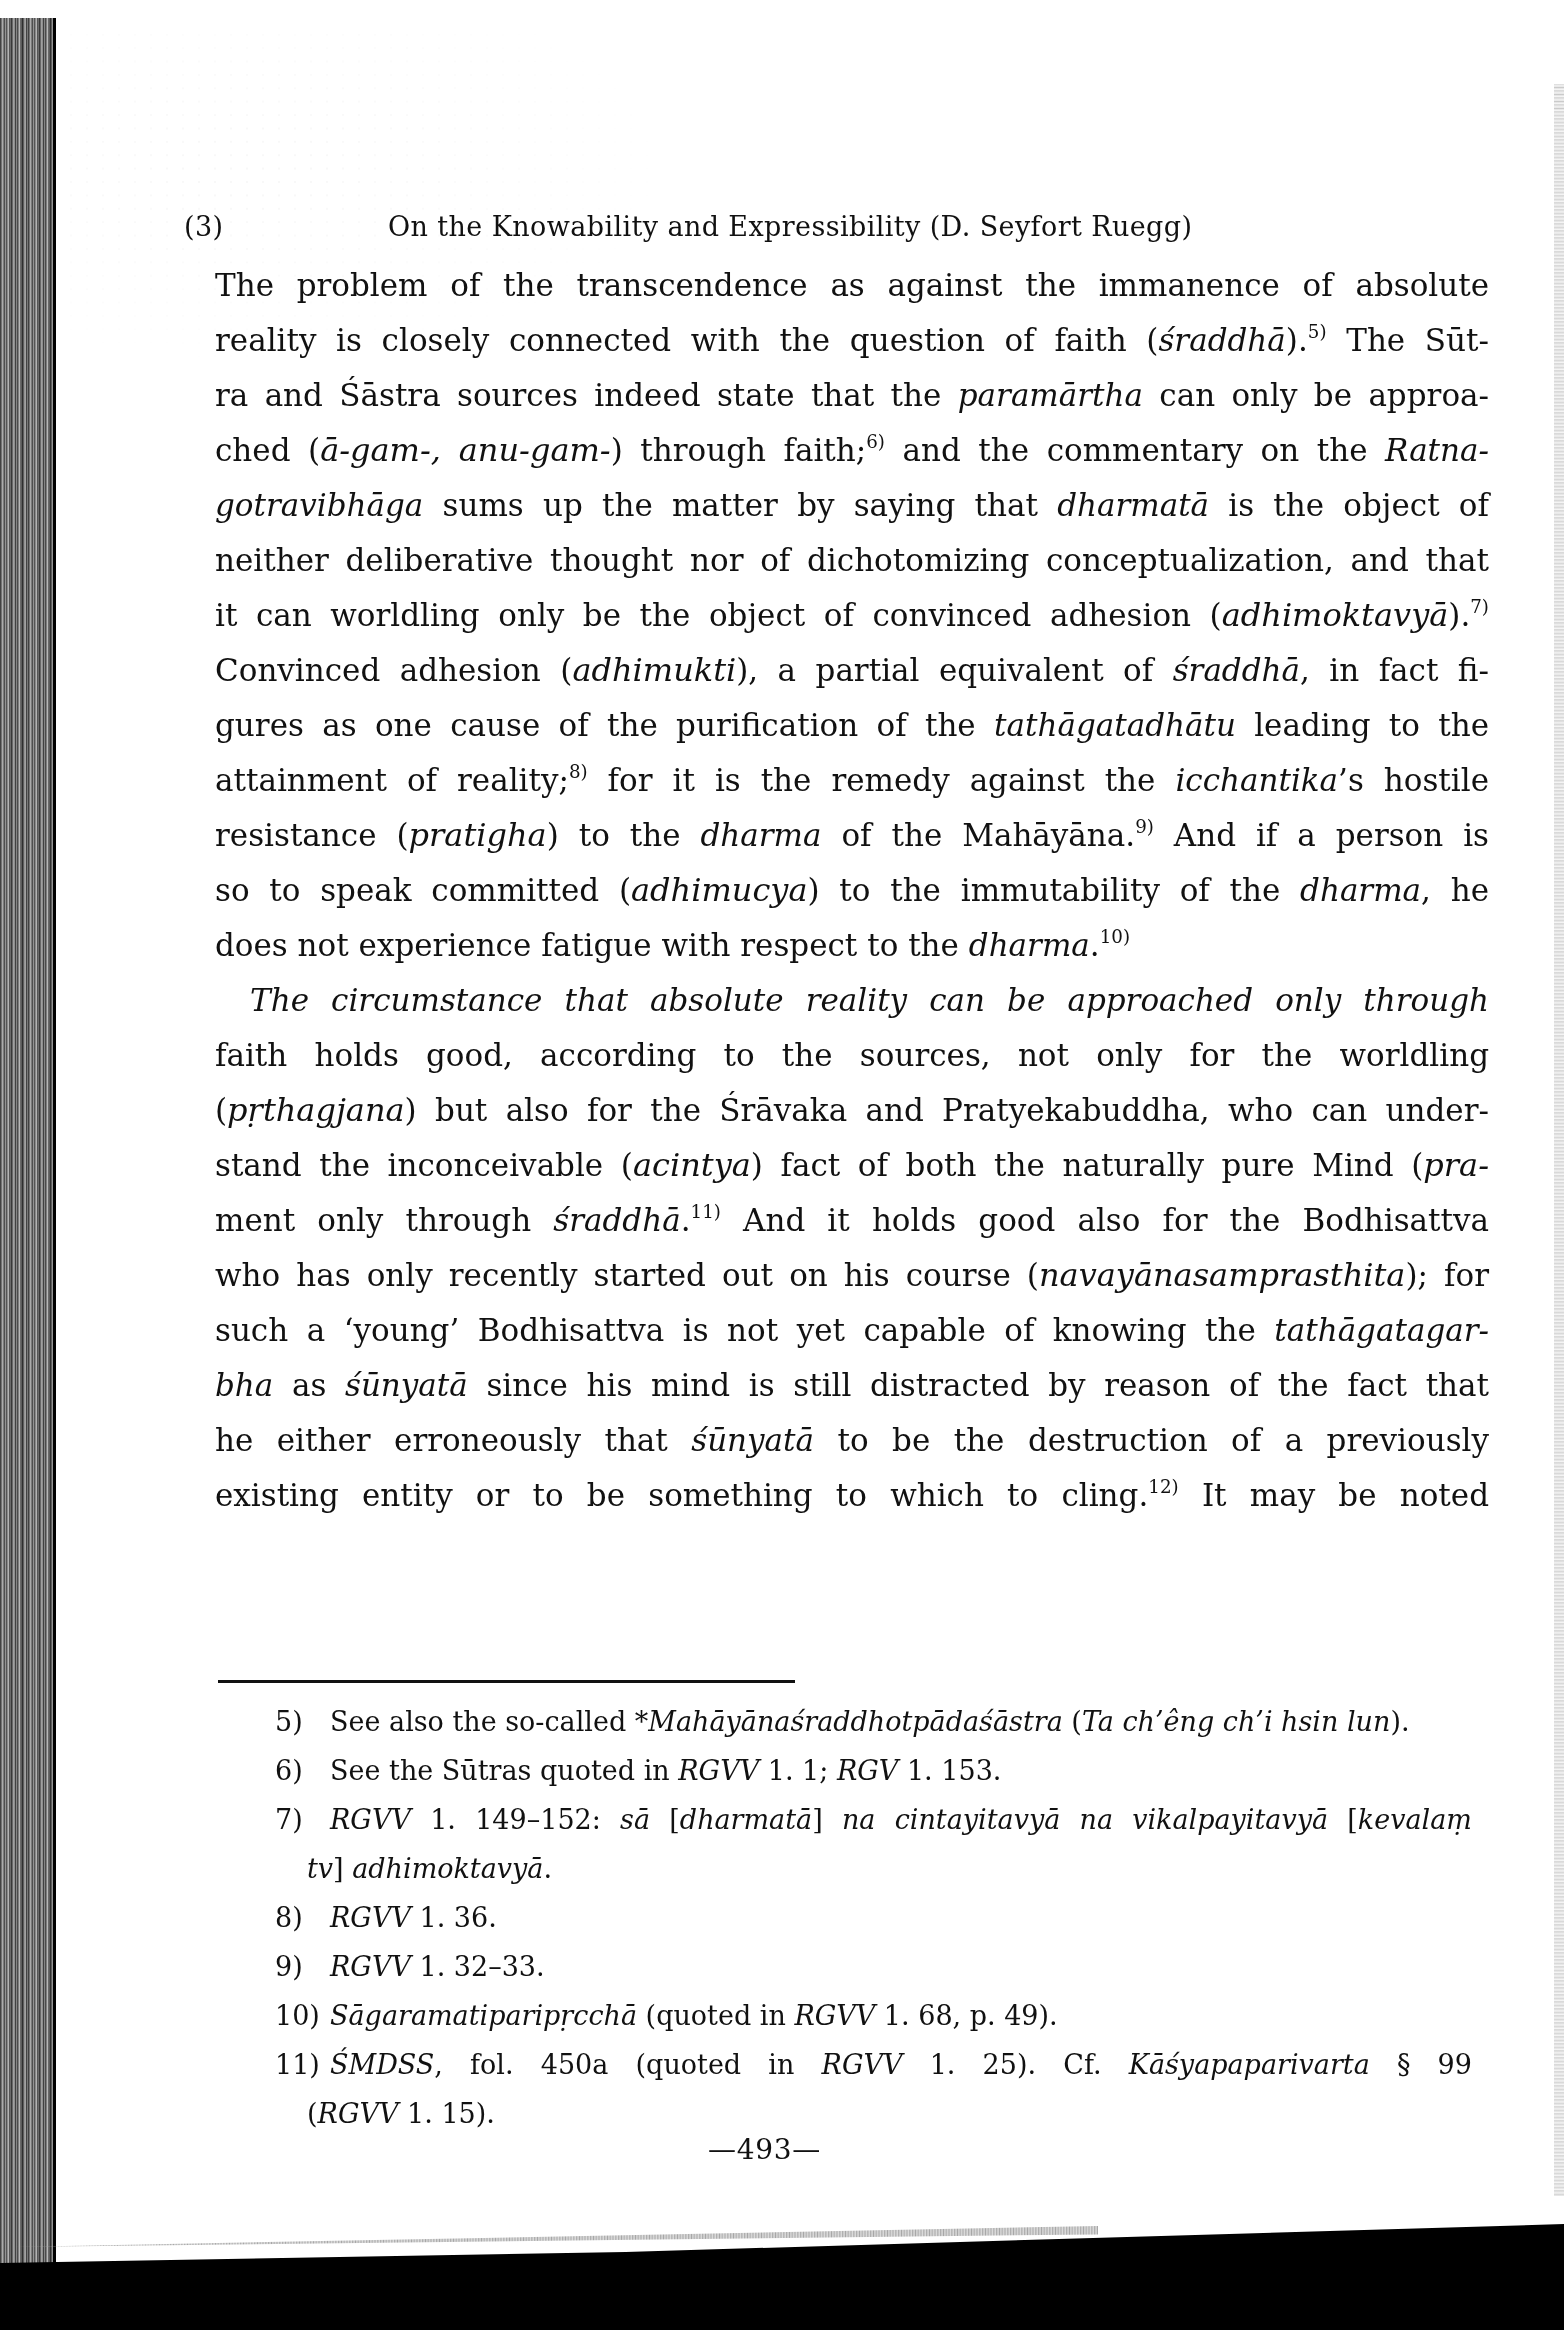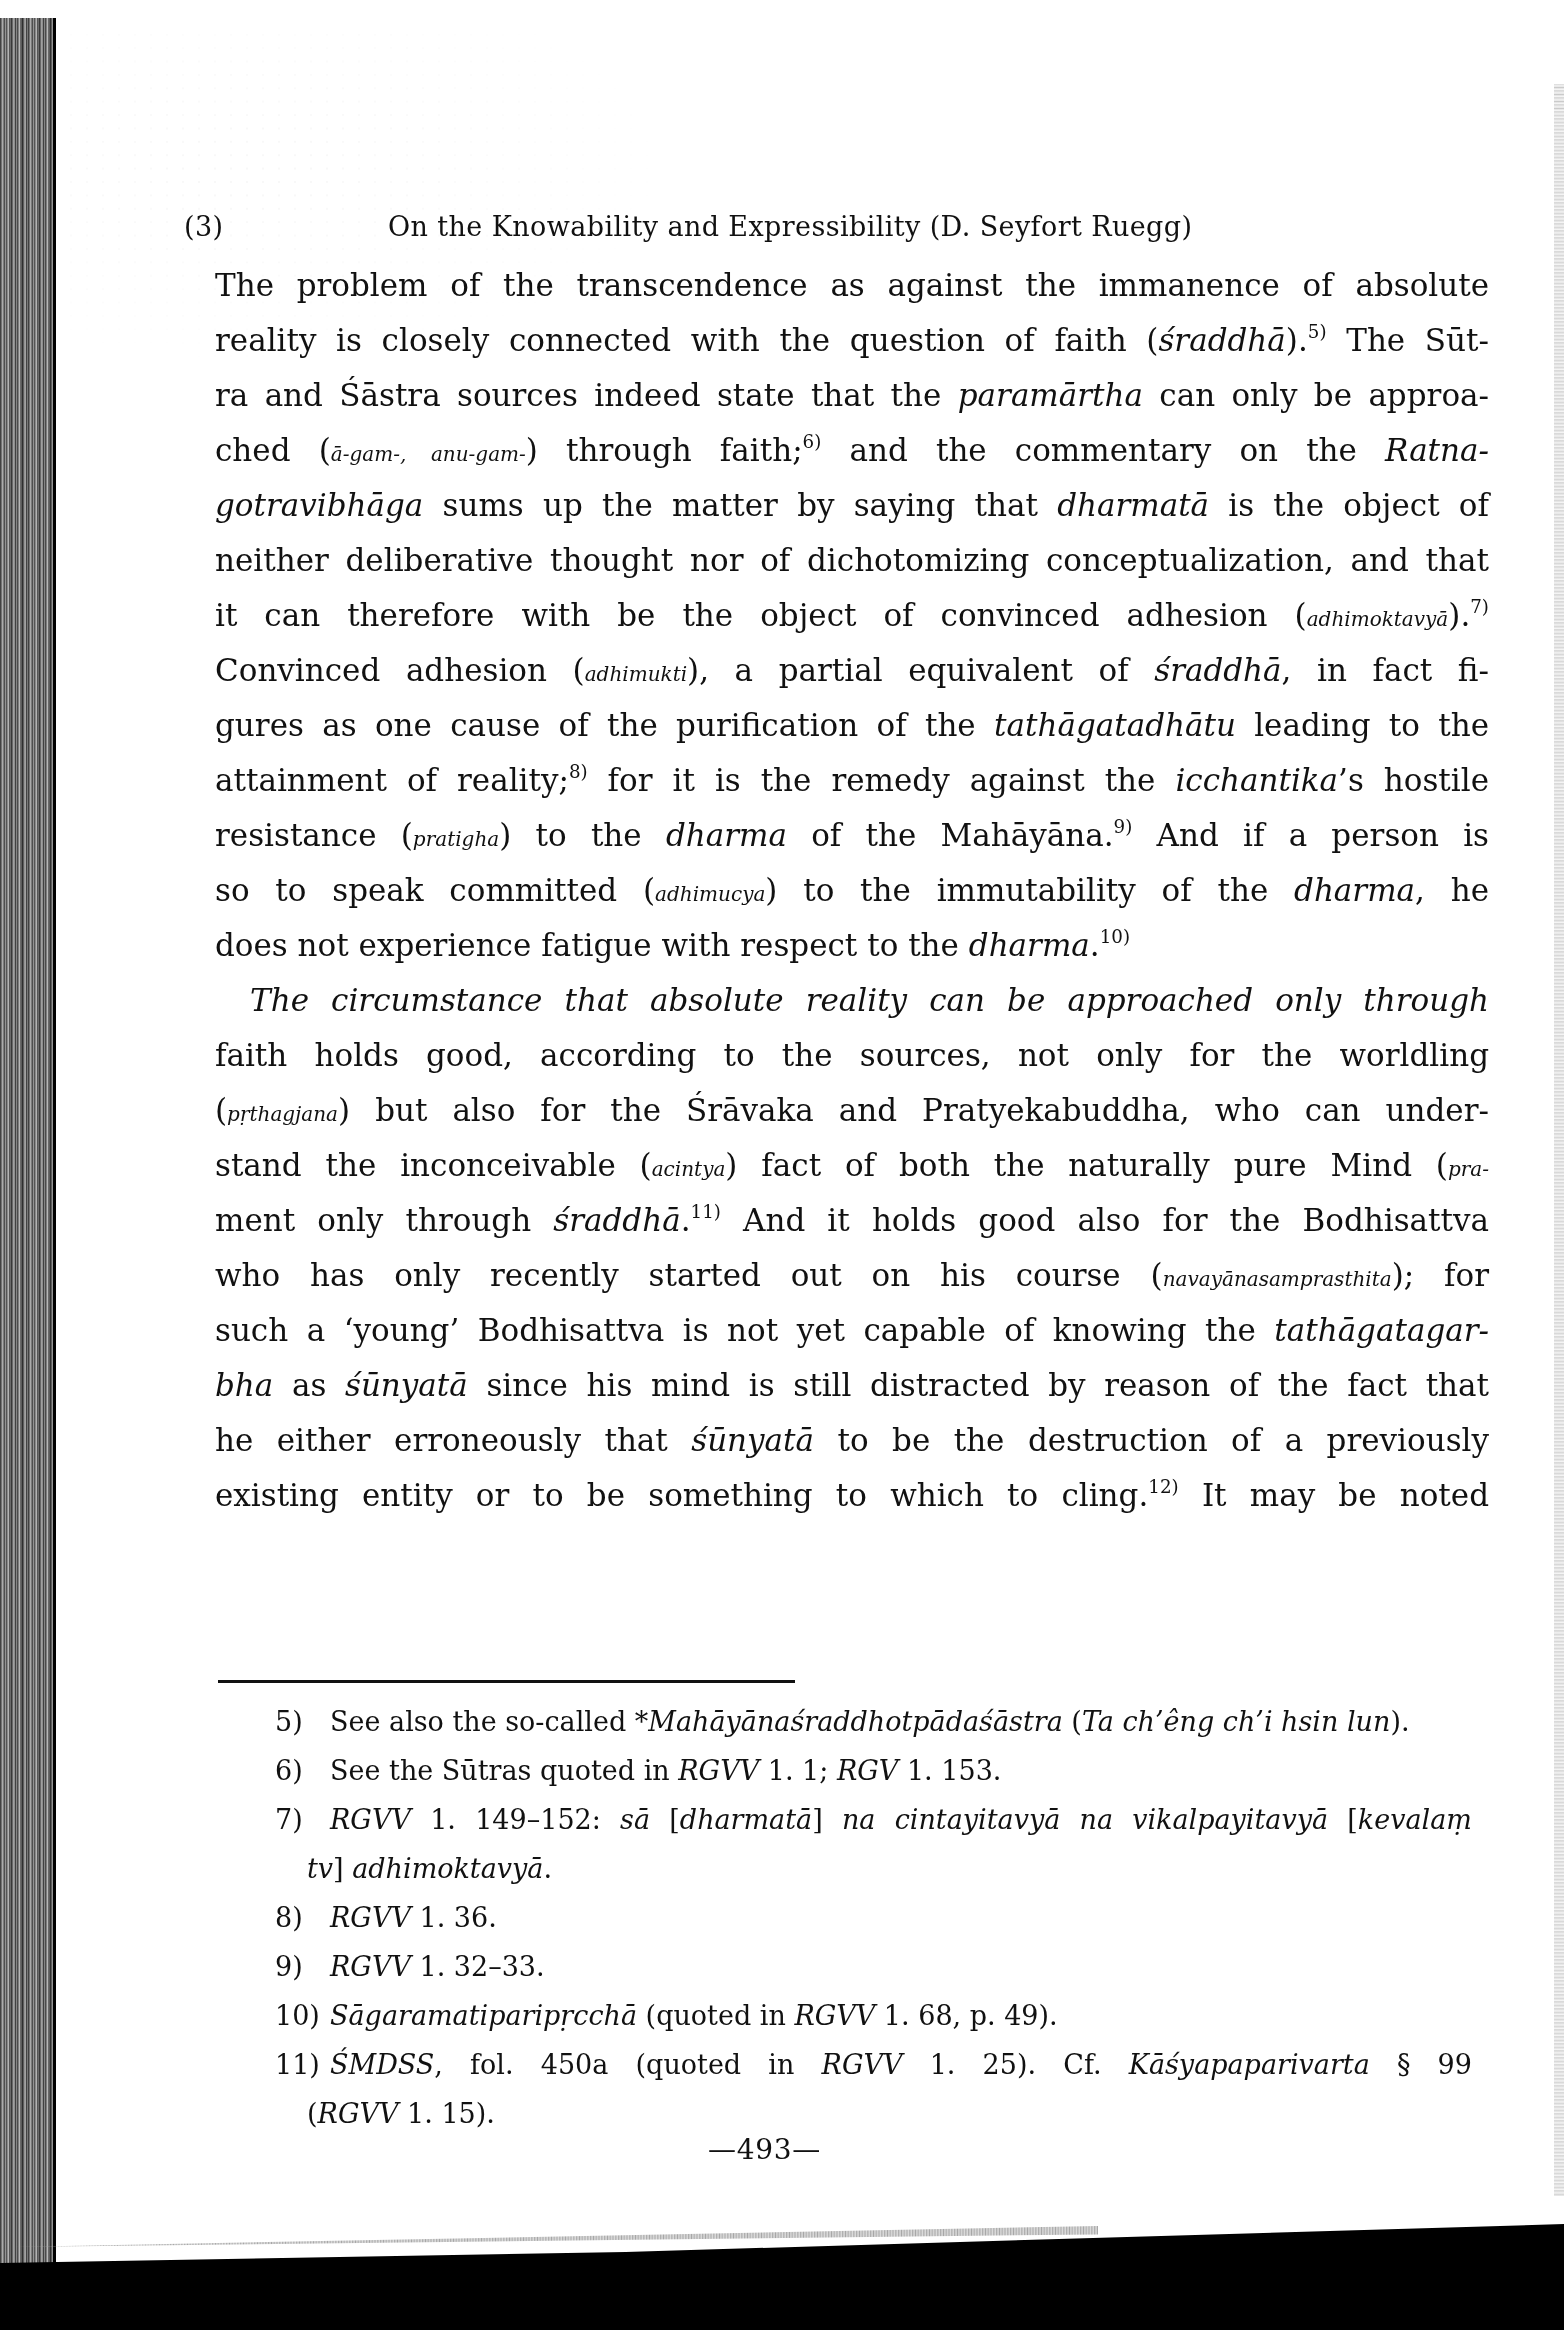--- a/index.html
+++ b/index.html
@@ -27,21 +27,21 @@
   .running-head .title { position: absolute; left: 204px; top: 0; }
 
   
   .body { position: absolute; left: 215px; top: 258px; width: 1274px; }
   .line { height: 55px; line-height: 55px; font-size: 31px; white-space: nowrap;
           text-align: justify; text-align-last: justify; }
   .line.indent { padding-left: 35px; font-style: italic; }
   .line.last { text-align-last: left; }
   .line i, .fn i { font-style: italic; }
   .line sup, .fn sup { font-size: 18.3px; vertical-align: 12.7px; line-height: 0; }
-  .small-it { font-size: 20px; font-style: italic; }
+  .small-it { font-size: 32px; font-style: italic; }
 
   
   .fn-rule { position: absolute; left: 218px; top: 1680px; width: 577px; height: 2.8px; background: #111; }
 
   .footnotes { position: absolute; left: 275px; top: 1697px; width: 1197px; }
   .fn { height: 49px; line-height: 49px; font-size: 27px; white-space: nowrap; position: relative; }
   .fn .fn-num { display: inline-block; width: 55px; }
   .fn.cont { padding-left: 32px; }
   .fn.just { text-align: justify; text-align-last: justify; }
 
@@ -68,21 +68,21 @@
   <span class="title">On the Knowability and Expressibility (D. Seyfort Ruegg)</span>
 </div>
 
 <div class="body" id="body">
     <div class="line"><span>The problem of the transcendence as against the immanence of absolute</span></div>
     <div class="line"><span>reality is closely connected with the question of faith (</span><i>śraddhā</i><span>).</span><sup>5)</sup><span> The Sūt-</span></div>
     <div class="line"><span>ra and Śāstra sources indeed state that the </span><i>paramārtha</i><span> can only be approa-</span></div>
     <div class="line"><span>ched (</span><i class="small-it">ā-gam-, anu-gam-</i><span>) through faith;</span><sup>6)</sup><span> and the commentary on the </span><i>Ratna-</i></div>
     <div class="line"><i>gotravibhāga</i><span> sums up the matter by saying that </span><i>dharmatā</i><span> is the object of</span></div>
     <div class="line"><span>neither deliberative thought nor of dichotomizing conceptualization, and that</span></div>
-    <div class="line"><span>it can therefore with be the object of convinced adhesion (</span><i class="small-it">adhimoktavyā</i><span>).</span><sup>7)</sup></div>
+    <div class="line"><span>it can worldling only be the object of convinced adhesion (</span><i class="small-it">adhimoktavyā</i><span>).</span><sup>7)</sup></div>
     <div class="line"><span>Convinced adhesion (</span><i class="small-it">adhimukti</i><span>), a partial equivalent of </span><i>śraddhā</i><span>, in fact fi-</span></div>
     <div class="line"><span>gures as one cause of the purification of the </span><i>tathāgatadhātu</i><span> leading to the</span></div>
     <div class="line"><span>attainment of reality;</span><sup>8)</sup><span> for it is the remedy against the </span><i>icchantika</i><span>’s hostile</span></div>
     <div class="line"><span>resistance (</span><i class="small-it">pratigha</i><span>) to the </span><i>dharma</i><span> of the Mahāyāna.</span><sup>9)</sup><span> And if a person is</span></div>
     <div class="line"><span>so to speak committed (</span><i class="small-it">adhimucya</i><span>) to the immutability of the </span><i>dharma</i><span>, he</span></div>
     <div class="line last"><span>does not experience fatigue with respect to the </span><i>dharma</i><span>.</span><sup>10)</sup></div>
     <div class="line indent"><span>The circumstance that absolute reality can be approached only through</span></div>
     <div class="line"><span>faith holds good, according to the sources, not only for the worldling</span></div>
     <div class="line"><span>(</span><i class="small-it">pṛthagjana</i><span>) but also for the Śrāvaka and Pratyekabuddha, who can under-</span></div>
     <div class="line"><span>stand the inconceivable (</span><i class="small-it">acintya</i><span>) fact of both the naturally pure Mind (</span><i class="small-it">pra-</i></div>

